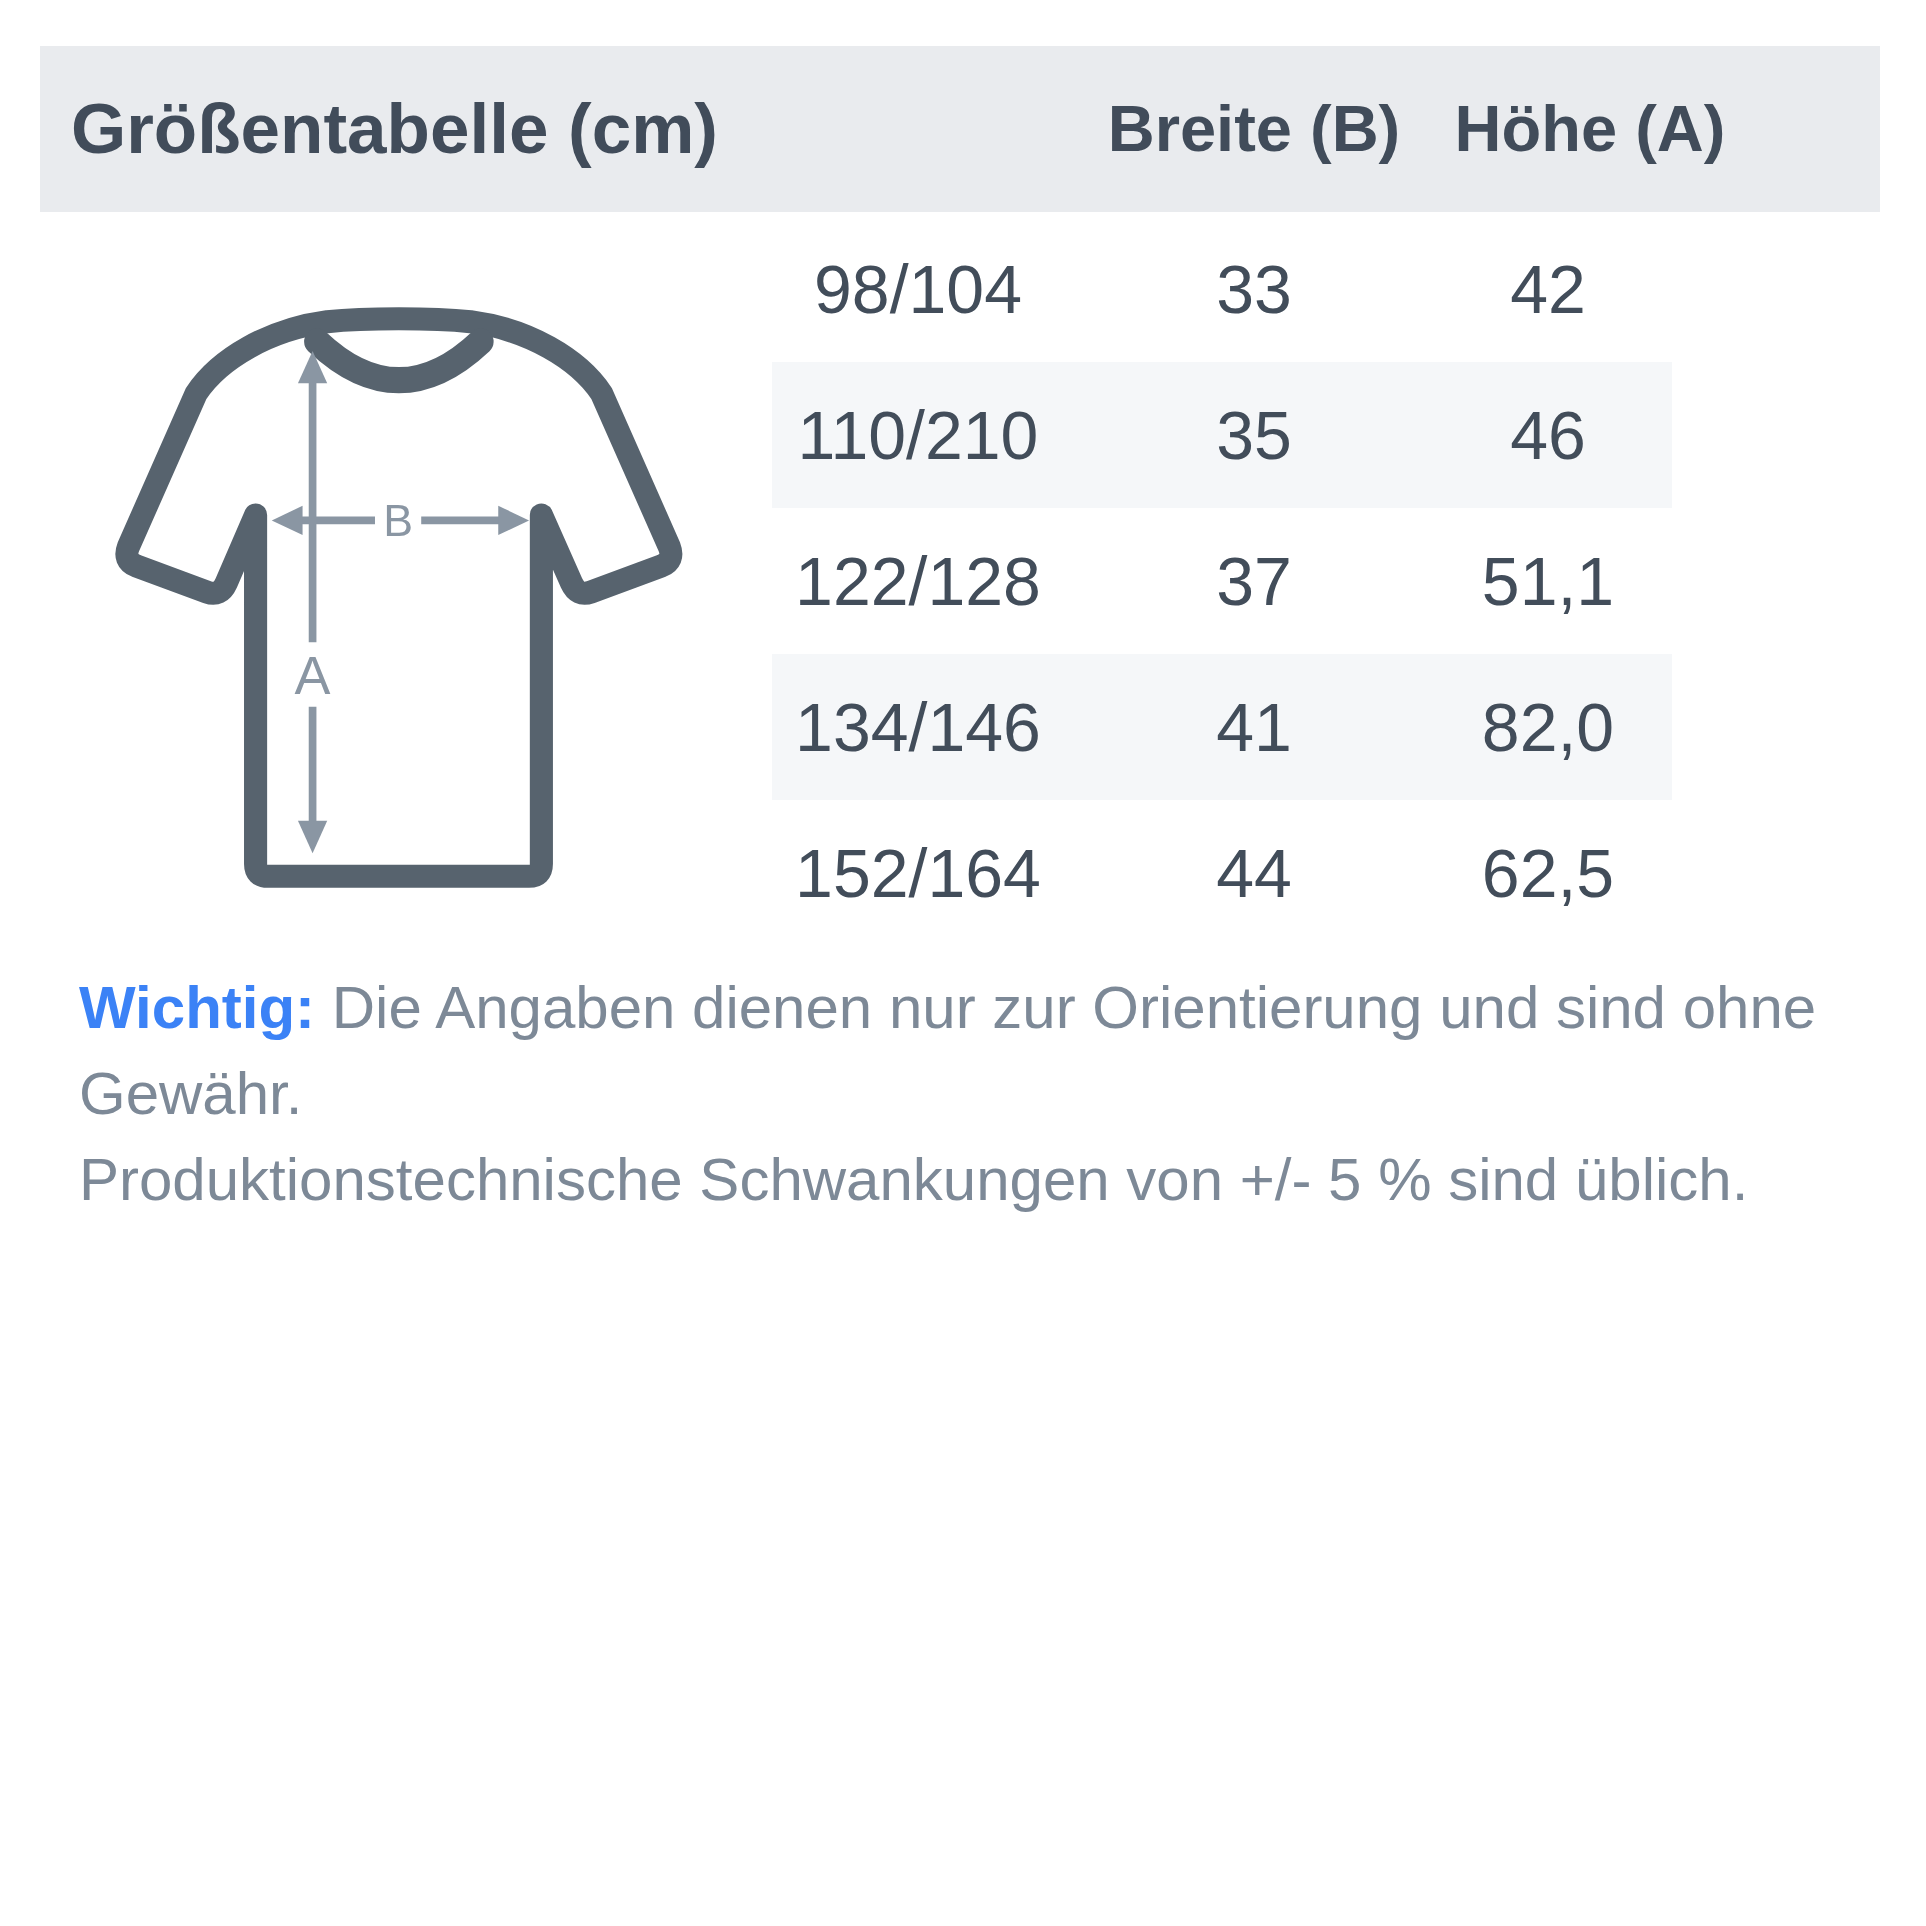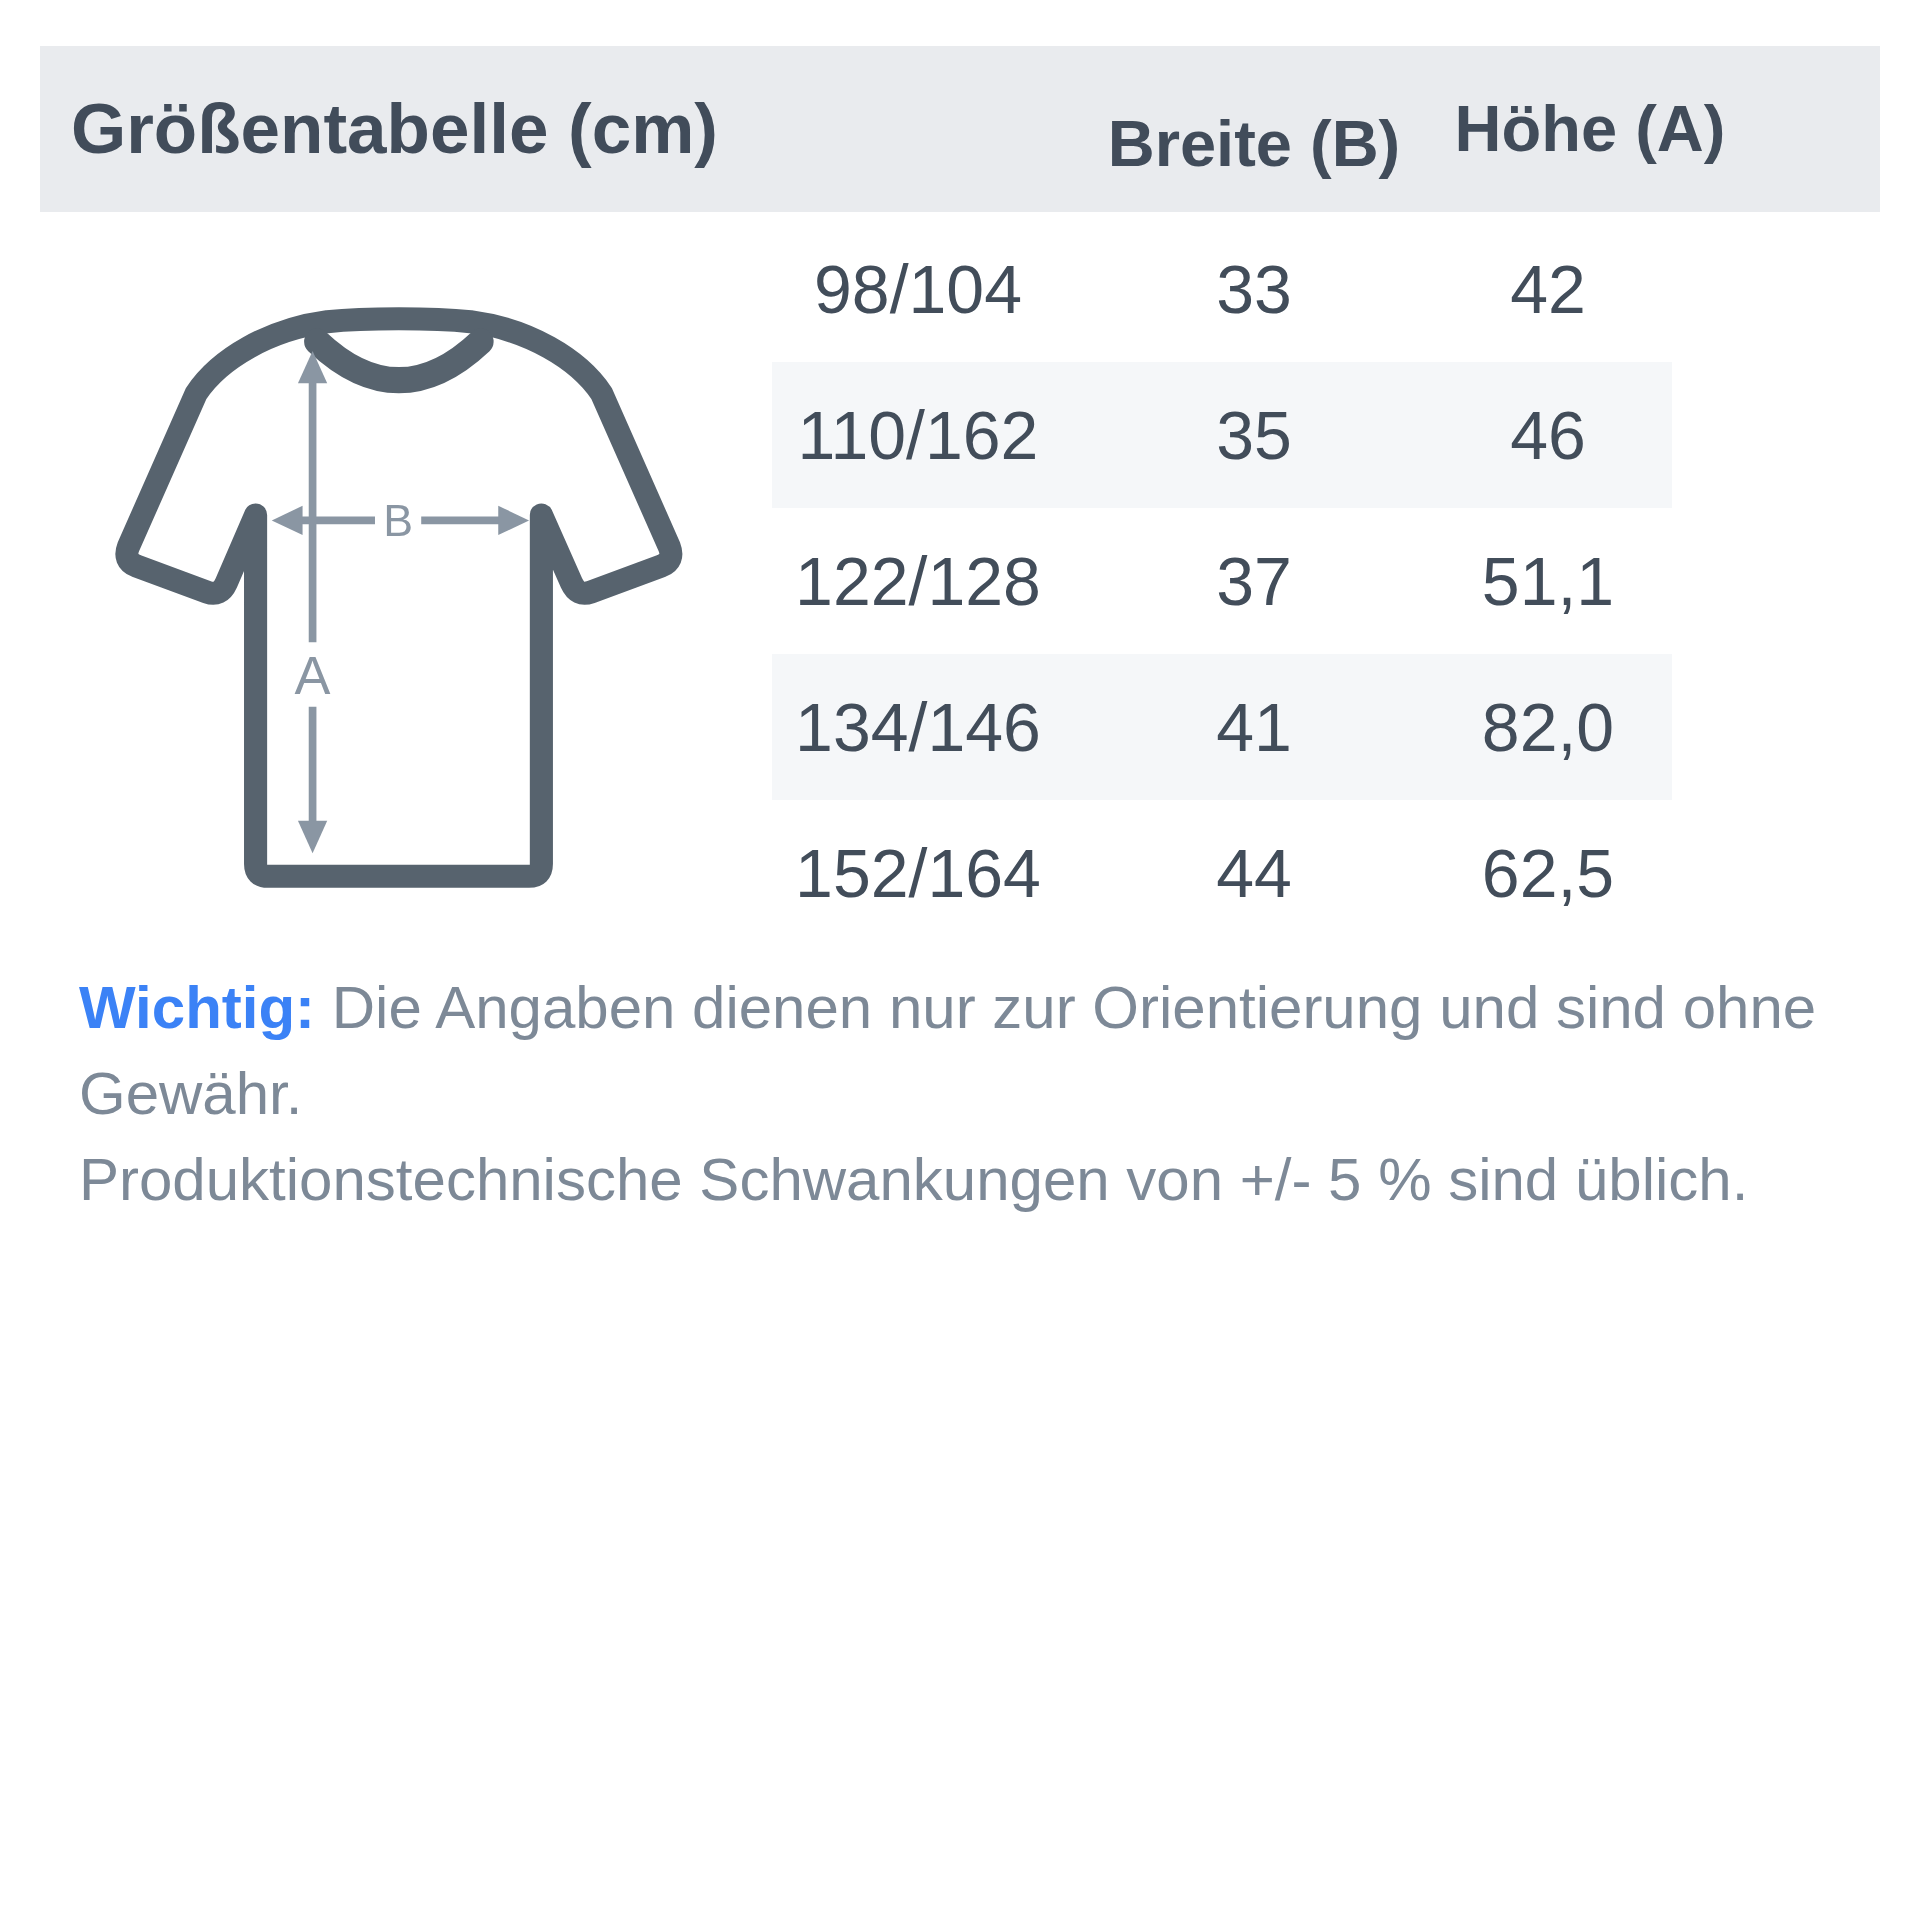--- a/index.html
+++ b/index.html
@@ -14,21 +14,21 @@
   }
   .title{
     position:absolute;left:31px;top:0;height:170px;line-height:166px;
     font-size:71px;font-weight:bold;color:#414C5A;white-space:nowrap;
   }
   .col-head{
     position:absolute;top:0;height:166px;line-height:166px;
     font-size:65px;font-weight:bold;color:#414C5A;
     transform:translateX(-50%);white-space:nowrap;
   }
-  .col-head.breite{left:1214px;margin-top:15px;}
+  .col-head.breite{left:1214px;}
   .col-head.hoehe{left:1550px;}
   
   .rows{position:absolute;left:0;top:216px;width:1718px;}
   .row{position:relative;height:146px;}
   .row.striped::before{
     content:"";position:absolute;left:772px;right:46px;top:0;bottom:0;
     background:#F5F7F9;
   }
   .cell{
     position:absolute;top:0;height:146px;line-height:146px;
@@ -88,21 +88,21 @@
     <text x="422" y="310" font-size="58" text-anchor="middle">B</text>
   </svg>
 
   <div class="rows">
     <div class="row">
       <span class="cell size">98/104</span>
       <span class="cell breite">33</span>
       <span class="cell hoehe">42</span>
     </div>
     <div class="row striped">
-      <span class="cell size">110/162</span>
+      <span class="cell size">110/210</span>
       <span class="cell breite">35</span>
       <span class="cell hoehe">46</span>
     </div>
     <div class="row">
       <span class="cell size">122/128</span>
       <span class="cell breite">37</span>
       <span class="cell hoehe">51,1</span>
     </div>
     <div class="row striped">
       <span class="cell size">134/146</span>

